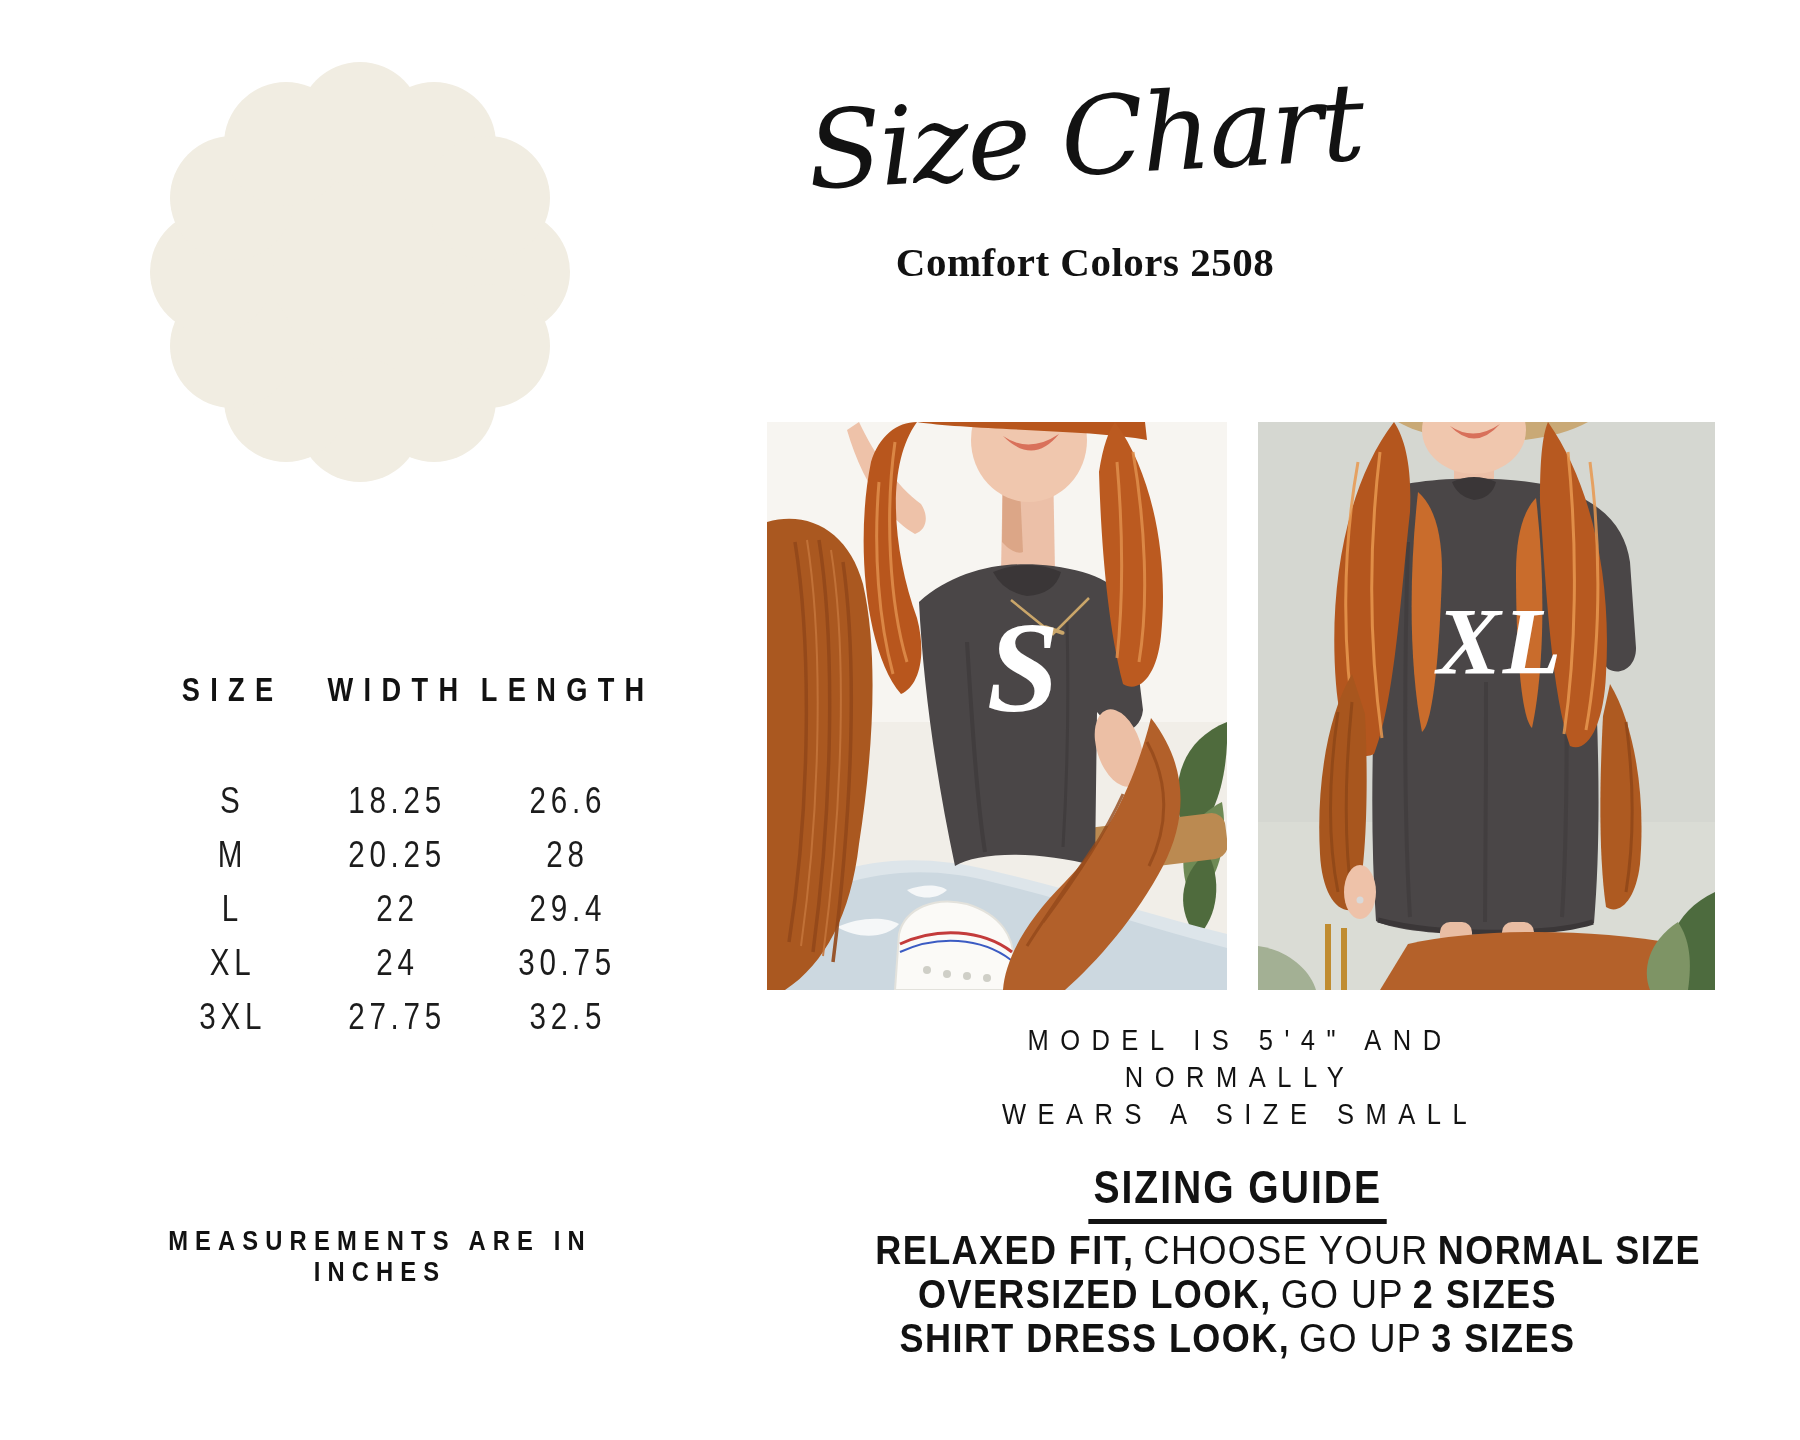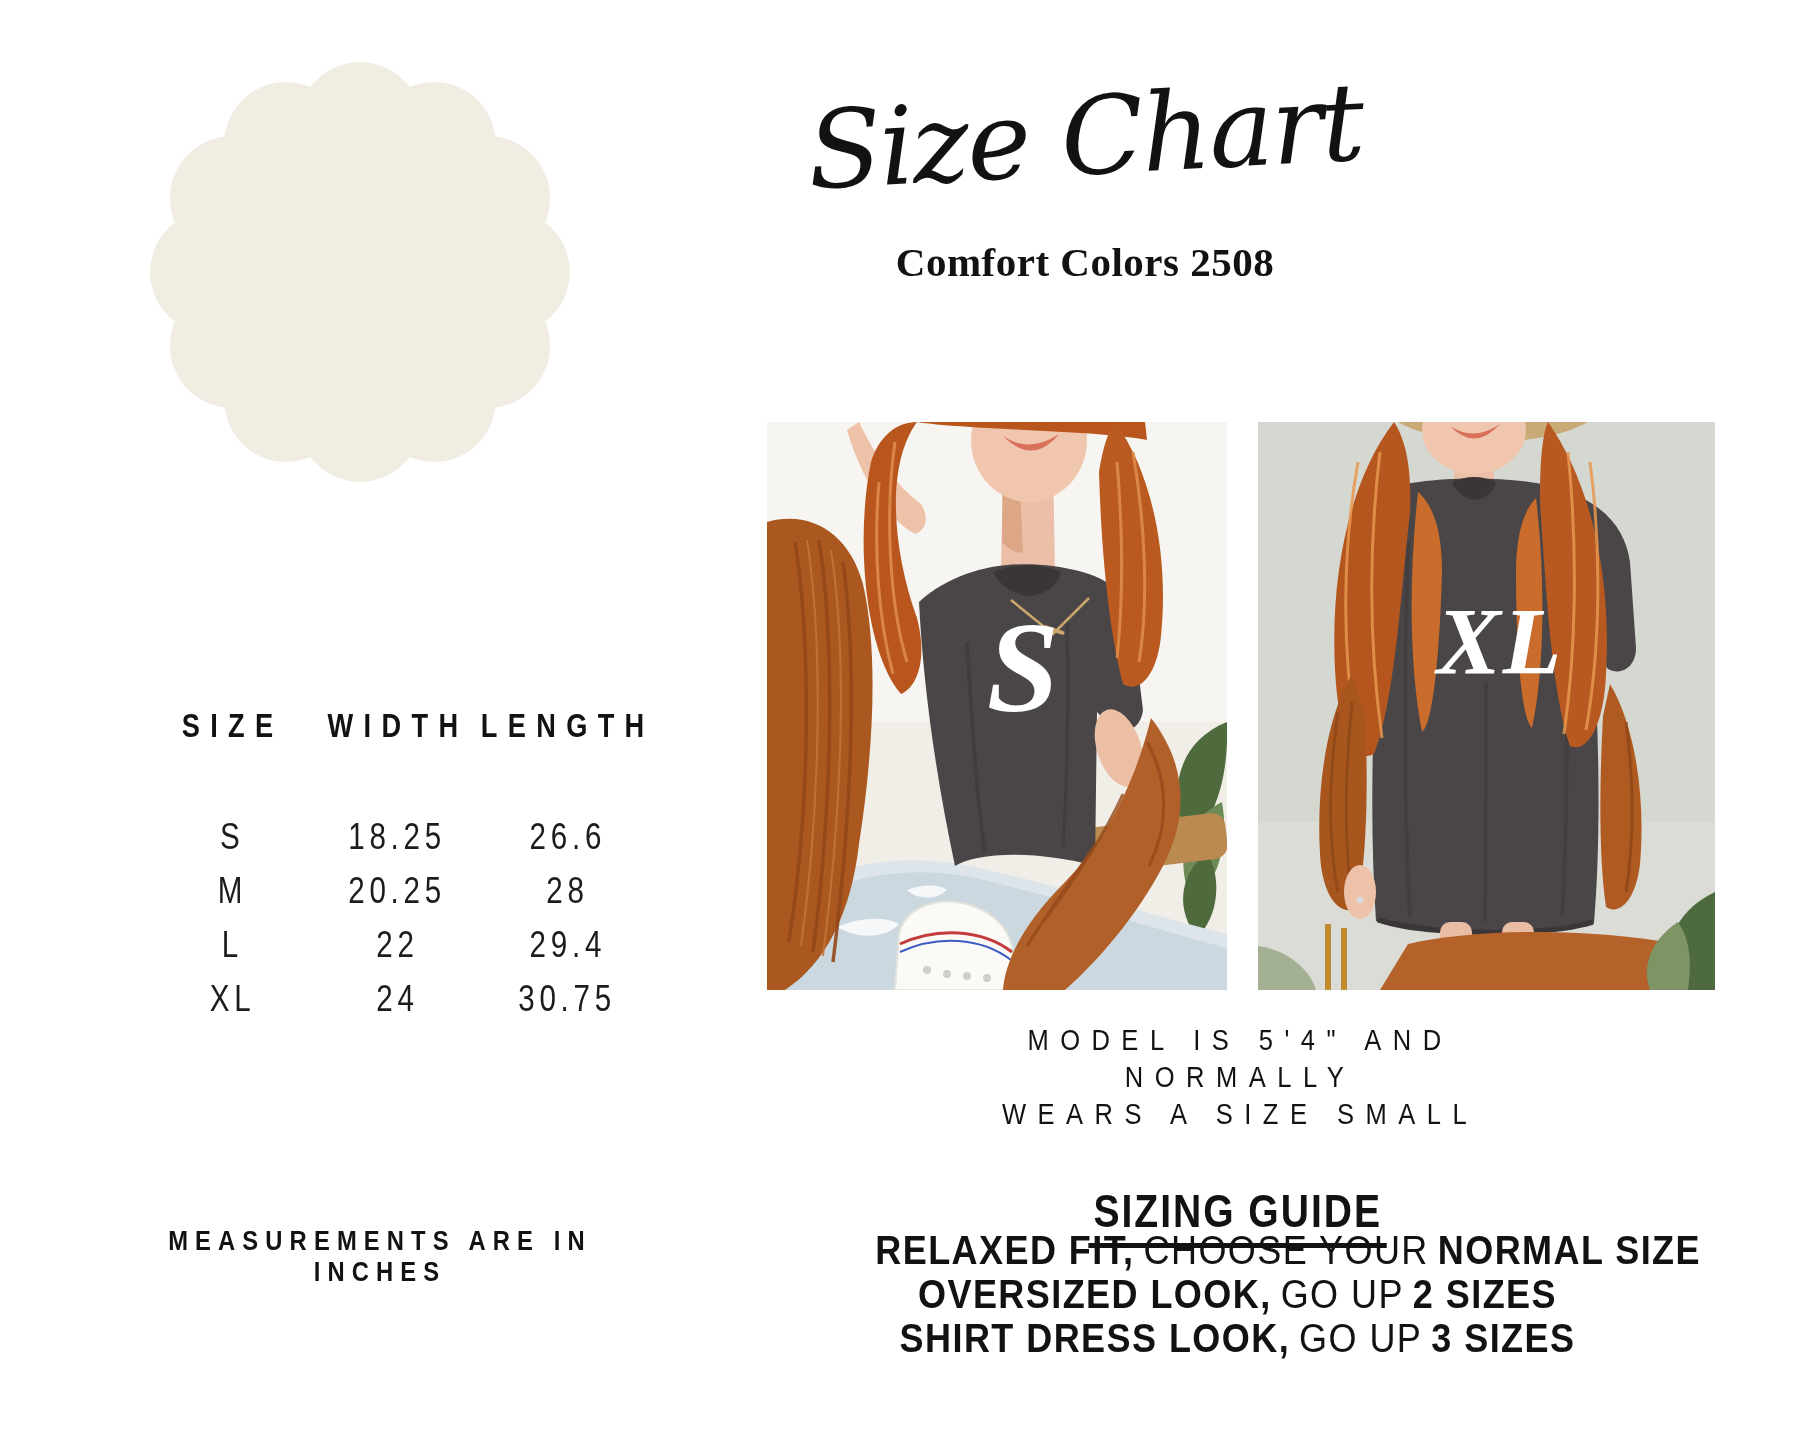--- a/index.html
+++ b/index.html
@@ -13,21 +13,21 @@
   .flower{position:absolute;left:148px;top:60px;width:424px;height:424px;}
 
   
   .script-title{position:absolute;left:735px;top:74px;width:700px;text-align:center;
      font-family:"DejaVu Serif",serif;font-style:italic;font-weight:500;font-size:108px;
      letter-spacing:-2px;transform:rotate(-3deg);}
   .subtitle{position:absolute;left:760px;top:238px;width:650px;text-align:center;
      font-family:"Liberation Serif",serif;font-weight:700;font-size:41px;letter-spacing:.5px;}
 
   
-  .table-block{position:absolute;left:130px;top:664px;width:545px;margin-top:36px;}
+  .table-block{position:absolute;left:130px;top:664px;width:545px;}
   .thead,.trow{display:grid;grid-template-columns:205px 125px 215px;align-items:center;}
   .thead{height:50px;}
   .thead .cell{font-weight:700;font-size:34px;letter-spacing:.38em;}
   .tbody{margin-top:60px;}
   .trow{height:54px;}
   .trow .cell{font-weight:400;font-size:37px;letter-spacing:.16em;color:#1c1c1c;}
   .cell{display:flex;justify-content:center;align-items:center;text-align:center;}
   .footnote{position:absolute;left:110px;top:1226px;width:540px;text-align:center;
      font-weight:700;font-size:27px;letter-spacing:.3em;transform:scaleX(.88);}
 
@@ -39,21 +39,21 @@
   .shirt-letter{position:absolute;color:#fff;font-family:"Liberation Serif",serif;
      font-style:italic;font-weight:700;transform:translate(-50%,-50%);}
   #photo-s .shirt-letter{left:256px;top:245px;font-size:130px;}
   #photo-xl .shirt-letter{left:242px;top:219px;font-size:96px;letter-spacing:2px;}
 
   
   .model-note{position:absolute;left:880px;top:1022px;width:720px;text-align:center;
      font-size:29px;font-weight:500;letter-spacing:.45em;line-height:37px;transform:scaleX(.88);}
 
   
-  .sizing-head-wrap{position:absolute;left:930px;top:1160px;width:615px;text-align:center;margin-top:24px;}
+  .sizing-head-wrap{position:absolute;left:930px;top:1160px;width:615px;text-align:center;}
   .sizing-head{display:inline-block;font-weight:900;font-size:46px;letter-spacing:.05em;
      border-bottom:5px solid #121212;padding:0 6px 5px;transform:scaleX(.85);}
   .guide-lines{position:absolute;left:830px;top:1228px;width:815px;text-align:center;}
   .guide-line{height:44px;line-height:44px;font-size:40px;font-weight:800;
      letter-spacing:.04em;transform:scaleX(.9);white-space:nowrap;}
   .guide-line .seg{margin:0 5px;}
   .guide-line .reg{font-weight:400;}
 </style>
 </head>
 <body>
@@ -133,20 +133,31 @@
         <span class="cell">
             <span class="cx">XL</span>
           </span>
         <span class="cell">
             <span class="cx">24</span>
           </span>
         <span class="cell">
             <span class="cx">30.75</span>
           </span>
       </div>
+      <div class="trow">
+        <span class="cell">
+            <span class="cx">3XL</span>
+          </span>
+        <span class="cell">
+            <span class="cx">27.75</span>
+          </span>
+        <span class="cell">
+            <span class="cx">32.5</span>
+          </span>
+      </div>
     </div>
   </div>
   <div class="footnote">MEASUREMENTS ARE IN INCHES</div>
 
   <figure class="photo" id="photo-s">
     <svg viewBox="0 0 460 568" preserveAspectRatio="none">
       <rect width="460" height="568" fill="#f7f5f1"></rect>
       <rect y="300" width="460" height="268" fill="#f1eee8"></rect>
 
       <g fill="#4f6b3d">

